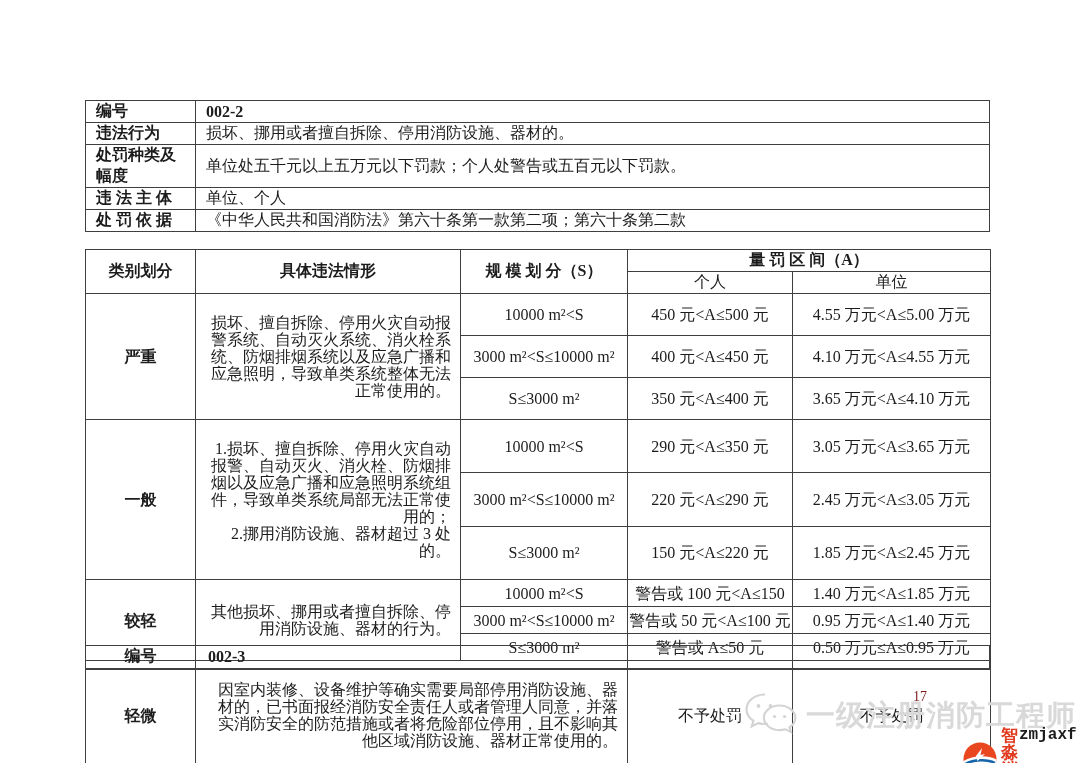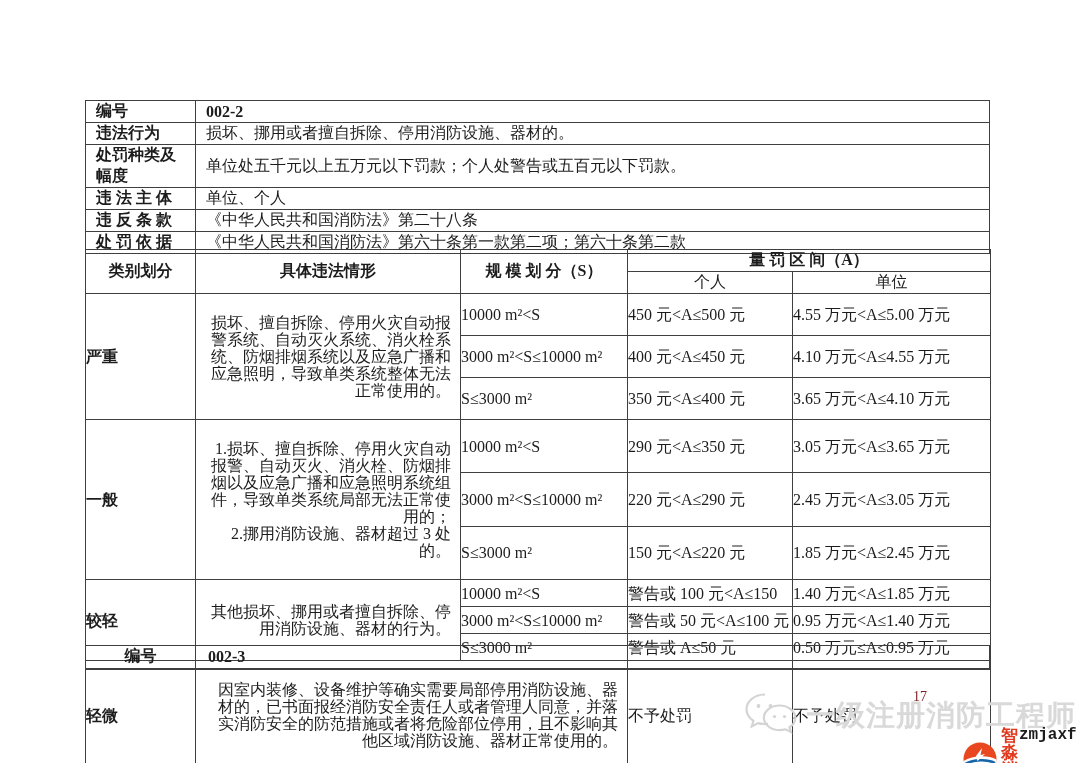--- a/index.html
+++ b/index.html
@@ -14,21 +14,21 @@
   .tbl-info { position:absolute; left:85px; top:100px; width:905px; }
   .tbl-info td { height:21px; padding:0 10px; vertical-align:middle; }
   .tbl-info tr.tall td { height:22px; }
   .tbl-info td.lbl { font-weight:bold; }
   .tbl-info td.bold { font-weight:bold; }
 
   
   .tbl-matrix { position:absolute; left:85px; top:249px; width:905px; }
   .tbl-matrix th { font-weight:bold; text-align:center; vertical-align:middle; }
   .tbl-matrix th.sub { font-weight:normal; }
-  .tbl-matrix td { vertical-align:middle; line-height:17px; }
+  .tbl-matrix td { text-align:center; vertical-align:middle; line-height:17px; }
   .tbl-matrix td.cat { font-weight:bold; }
   .tbl-matrix td.sit { text-align:right; padding:20px 9px;font-family:Liberation Serif, serif; }
   .h-top { height:21px;margin-top:42px; }
   .h-sub { height:20px; }
   .r-severe td { height:29px; }
   .r-general td { height:34px; }
   .r-light td { height:27px; }
   .r-minor td { height:84px; }
 
   
@@ -65,24 +65,20 @@
       <td class="lbl">违法行为</td>
       <td class="val">损坏、挪用或者擅自拆除、停用消防设施、器材的。</td>
     </tr>
     <tr class="tall">
       <td class="lbl">处罚种类及幅度</td>
       <td class="val">单位处五千元以上五万元以下罚款；个人处警告或五百元以下罚款。</td>
     </tr>
     <tr>
       <td class="lbl">违 法 主 体</td>
       <td class="val">单位、个人</td>
-    </tr>
-    <tr>
-      <td class="lbl">违 反 条 款</td>
-      <td class="val">《中华人民共和国消防法》第二十八条</td>
     </tr>
     <tr>
       <td class="lbl">处 罚 依 据</td>
       <td class="val">《中华人民共和国消防法》第六十条第一款第二项；第六十条第二款</td>
     </tr>
   </tbody>
     </table>
 
   <table class="tbl-matrix">
     <colgroup>

